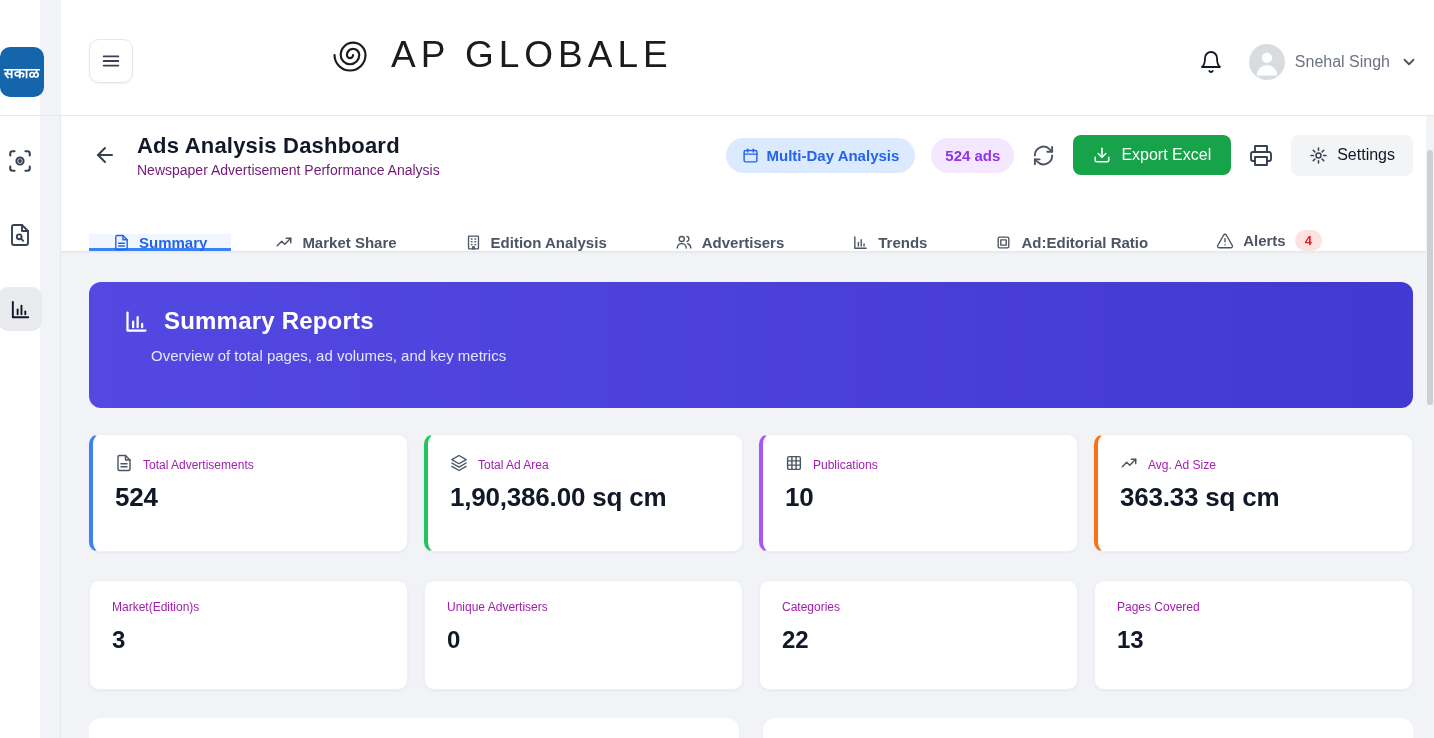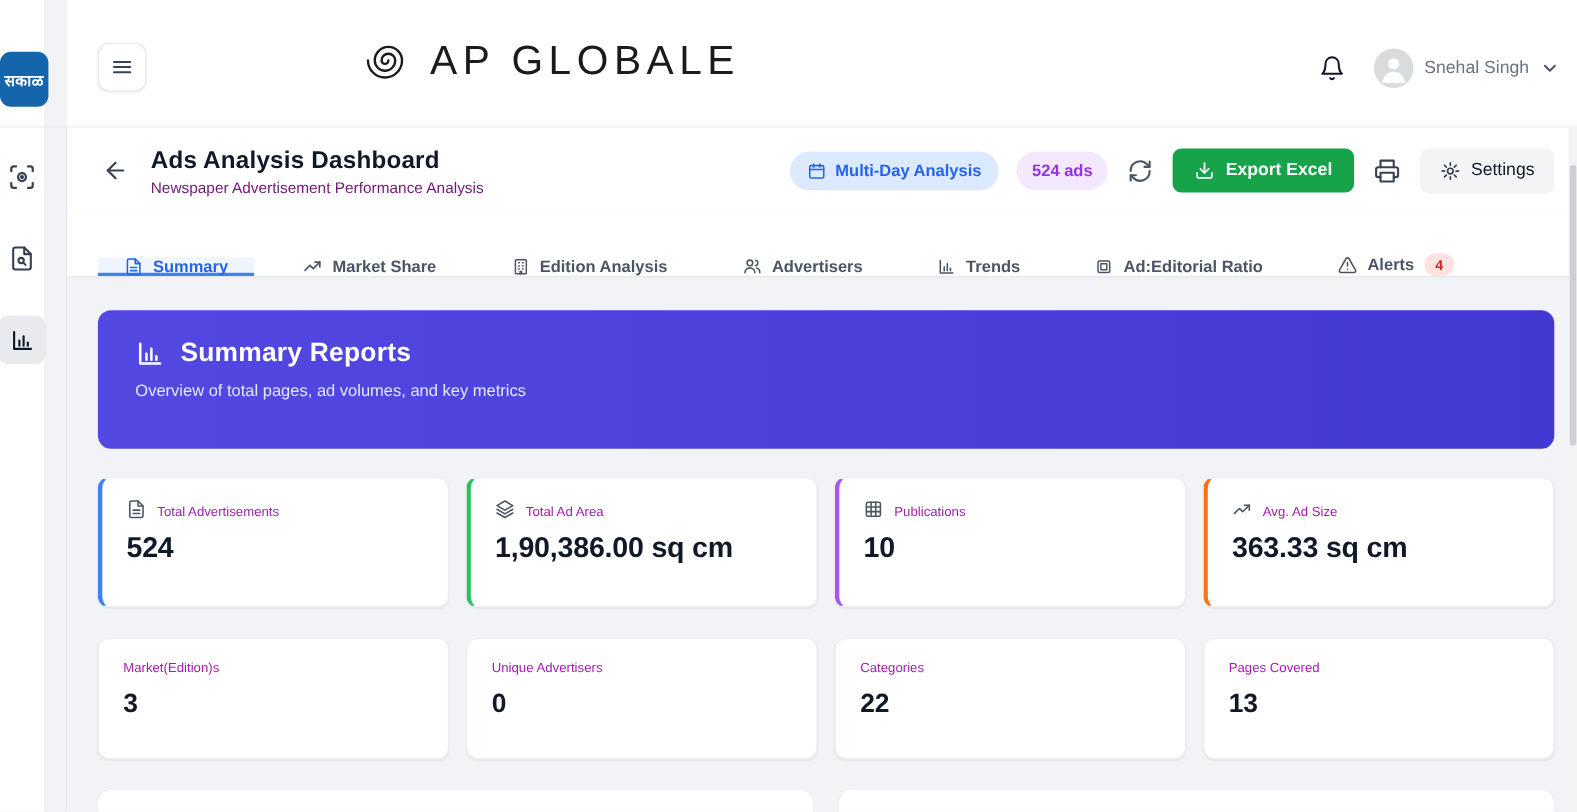--- a/index.html
+++ b/index.html
@@ -45,39 +45,39 @@
   .page-header { height:80px; background:#fff; display:flex; align-items:center; padding:0 21px 0 28px; }
   .back-btn { background:none; border:none; cursor:pointer; color:#374151; padding:4px; margin-right:16px; }
   .ph-titles .title { font-size:22px; font-weight:bold; color:#111827; letter-spacing:.2px; }
   .ph-titles .subtitle { font-size:14px; color:#701a75; margin-top:3px; }
   .ph-actions { margin-left:auto; display:flex; align-items:center; gap:16px; }
   .pill { display:flex; align-items:center; gap:8px; border-radius:999px; font-weight:600; font-size:15px; padding:9px 16px; }
   .pill-blue { background:#dbeafe; color:#2563eb; }
   .pill-purple { background:#f3e8ff; color:#9333ea; padding:9px 14px; }
   .icon-btn { background:none; border:none; cursor:pointer; color:#4b5563; padding:2px; }
   .btn-export { display:flex; align-items:center; gap:10px; background:#16a34a; color:#fff; border:none; cursor:pointer;
-    font-size:16px; font-weight:700; padding:11px 20px; border-radius:8px; }
+    font-size:16px; font-weight:400; padding:11px 20px; border-radius:8px; }
   .btn-settings { display:flex; align-items:center; gap:9px; background:#f3f4f6; color:#111827; border:none; cursor:pointer;
     font-size:16px; padding:11px 18px; border-radius:8px; }
 
   
   .tabbar { height:57px; background:#fff; border-bottom:1px solid #e5e7eb; box-shadow:0 1px 2px rgba(0,0,0,.04);
     display:flex; align-items:flex-end; padding:0 28px; gap:20px; position:relative; z-index:2; }
   .tab { display:flex; align-items:center; gap:9px; padding:0 24px; background:none; border:none; cursor:pointer;
     font-size:15px; font-weight:600; color:#4b5563; }
   .tab.active { color:#2563eb; background:#eff6ff; box-shadow:inset 0 -3px 0 #3b82f6; }
   .tab-badge { background:#fee2e2; color:#dc2626; font-size:13px; font-weight:bold; padding:3px 10px; border-radius:999px; }
 
   
   .content { padding:30px 21px 0 28px; }
   .banner { height:126px; border-radius:12px; background:linear-gradient(90deg,#5349e2,#4238d2);
     color:#fff; padding:25px 34px; }
   .banner-title-row { display:flex; align-items:center; gap:14px; }
   .banner-title { font-size:24px; font-weight:bold; letter-spacing:.2px;text-align:right; }
-  .banner-subtitle { margin-top:12px; font-size:15px; color:#e3e6ff; }
+  .banner-subtitle { margin-top:12px; font-size:15px; color:#e3e6ff;margin-left:28px; }
 
   .metric-grid { display:grid; grid-template-columns:repeat(4,1fr); gap:16px; }
   .row1 { margin-top:26px; }
   .row2 { margin-top:28px; }
   .metric-card { background:#fff; border:1px solid #eef0f3; border-radius:10px; box-shadow:0 1px 2px rgba(16,24,40,.05);
     padding:19px 22px; height:118px; }
   .metric-card.accented { border-left:4px solid #3b82f6; }
   .row2 .metric-card { height:110px; }
   .metric-label-row { display:flex; align-items:flex-end; gap:10px; color:#a21caf; font-size:12px; }
   .metric-label-row svg { color:#4b5563; flex:none; }

